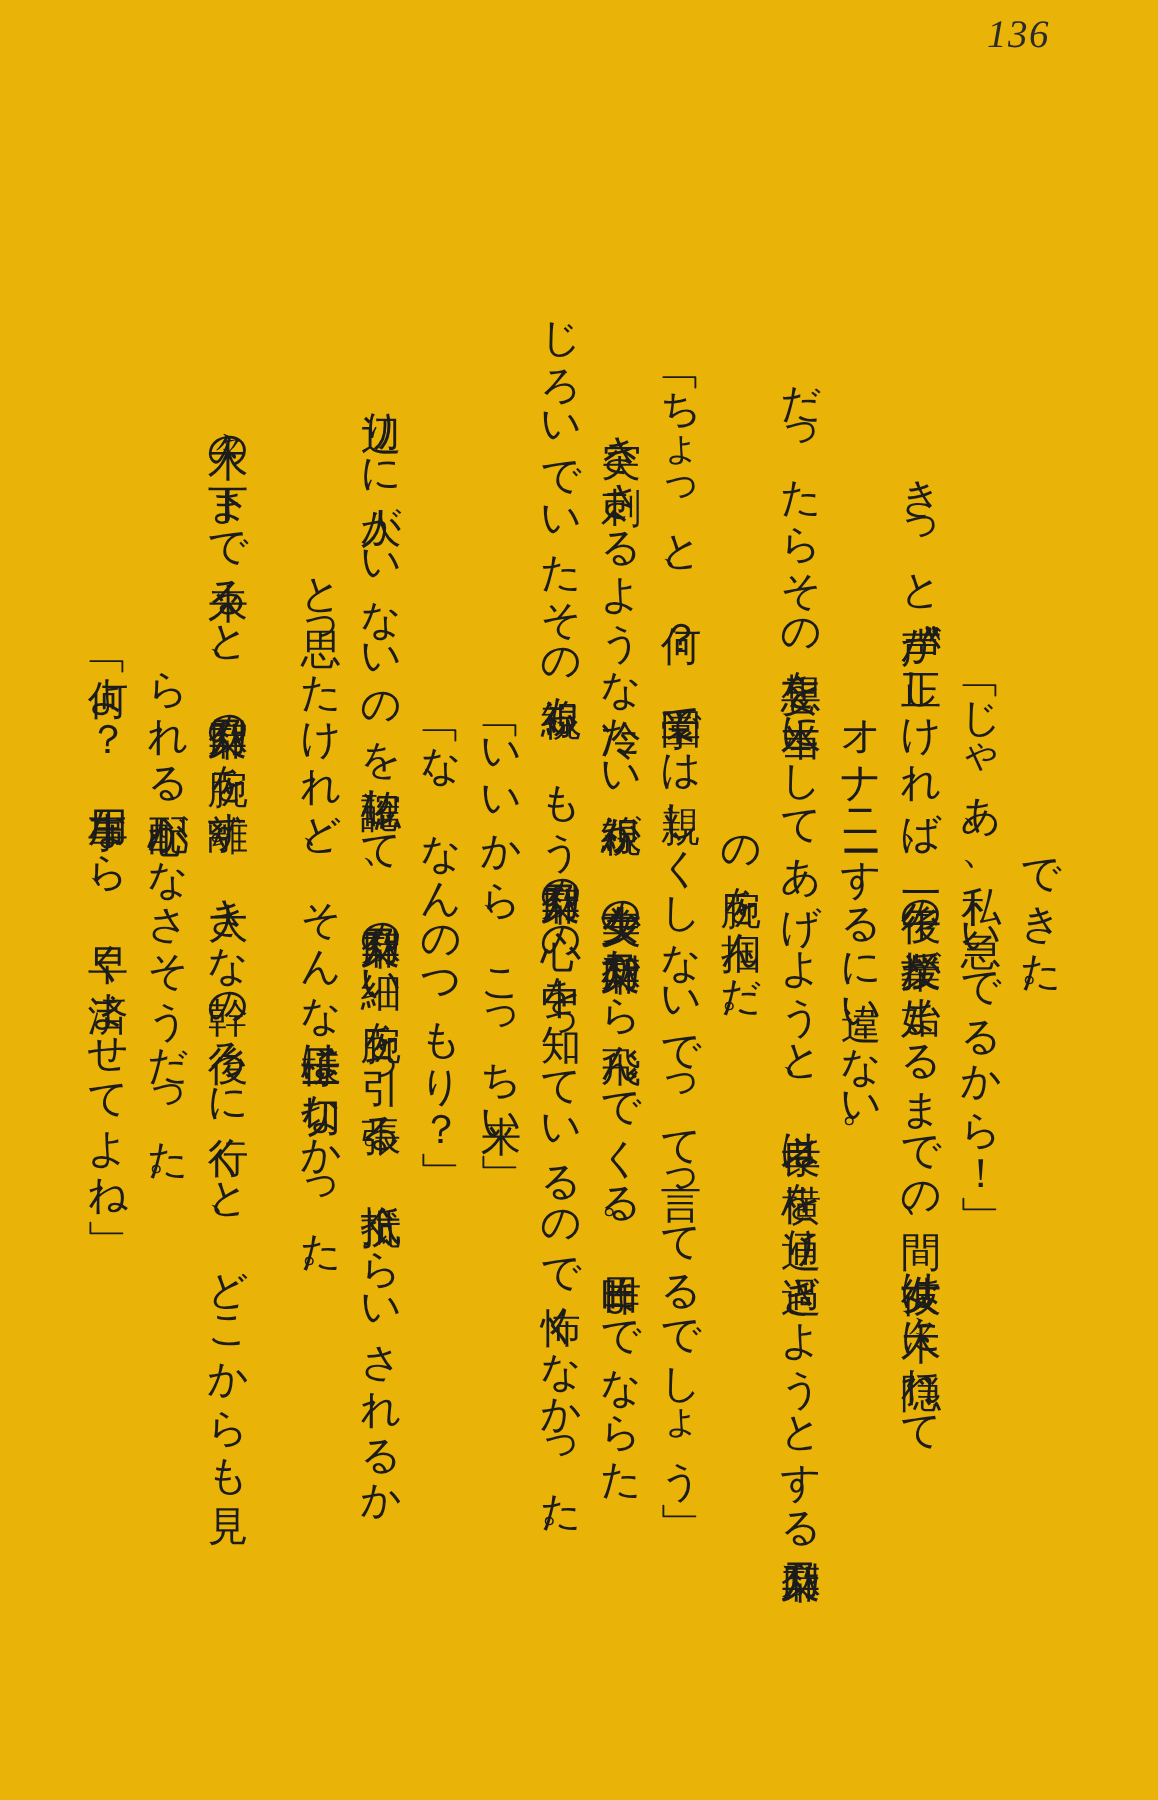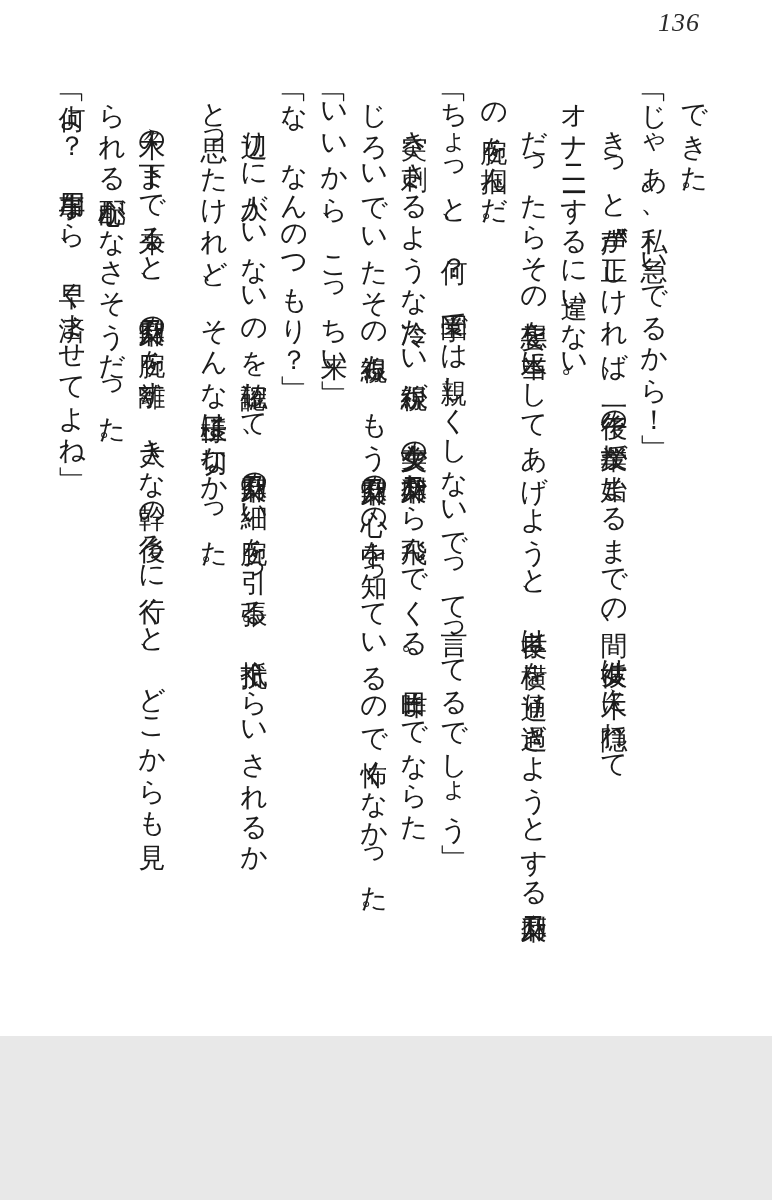--- a/index.html
+++ b/index.html
@@ -3,24 +3,25 @@
 <meta charset="utf-8">
 <style>
   html, body {
     margin: 0;
     padding: 0;
     background: #e8e8e8;
   }
   .page {
     position: relative;
     width: 772px;
-    height: 1036px;
-    background: #ffffff;
+    height: 1200px;
+    background: #eab308;
     overflow: hidden;
     font-family: "Liberation Serif", "DejaVu Serif", serif;
+    text-align: center;
   }
   .page-number {
     position: absolute;
     top: 8px;
     right: 72px;
     font-size: 26px;
     font-style: italic;
     color: #2b2b2b;
     letter-spacing: 1px;
     font-family: "Liberation Serif", "DejaVu Serif", serif;

